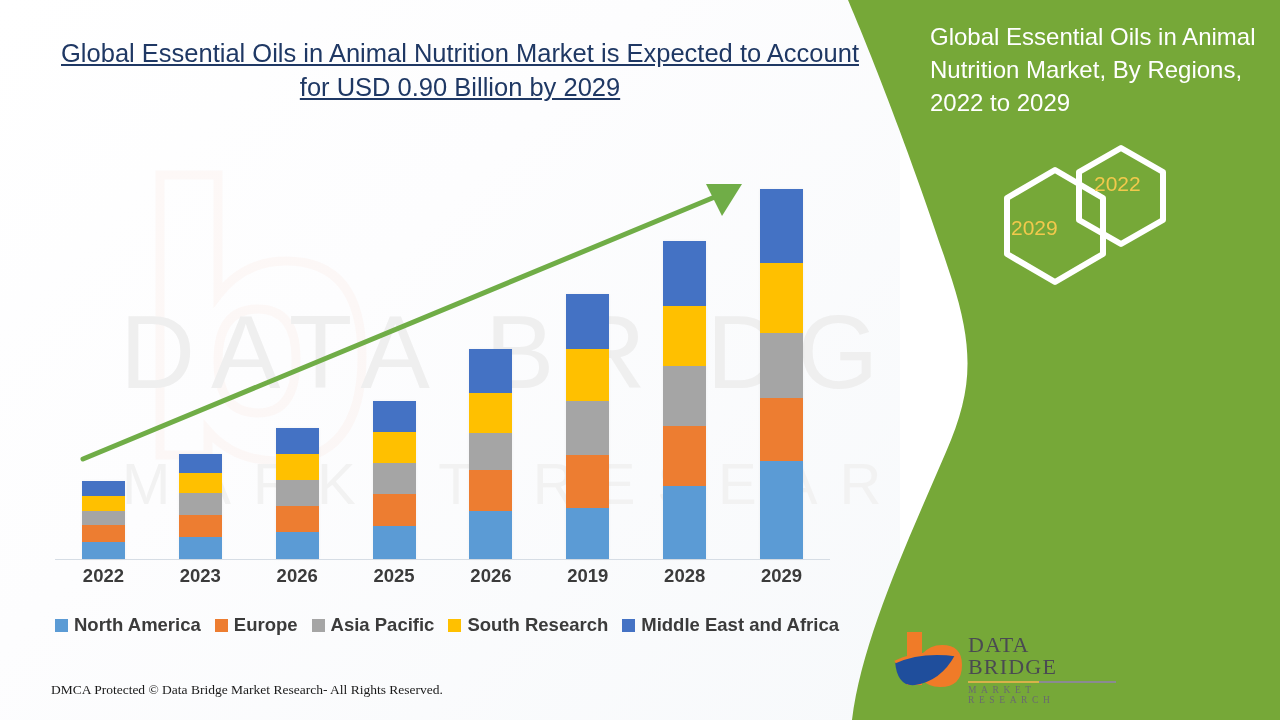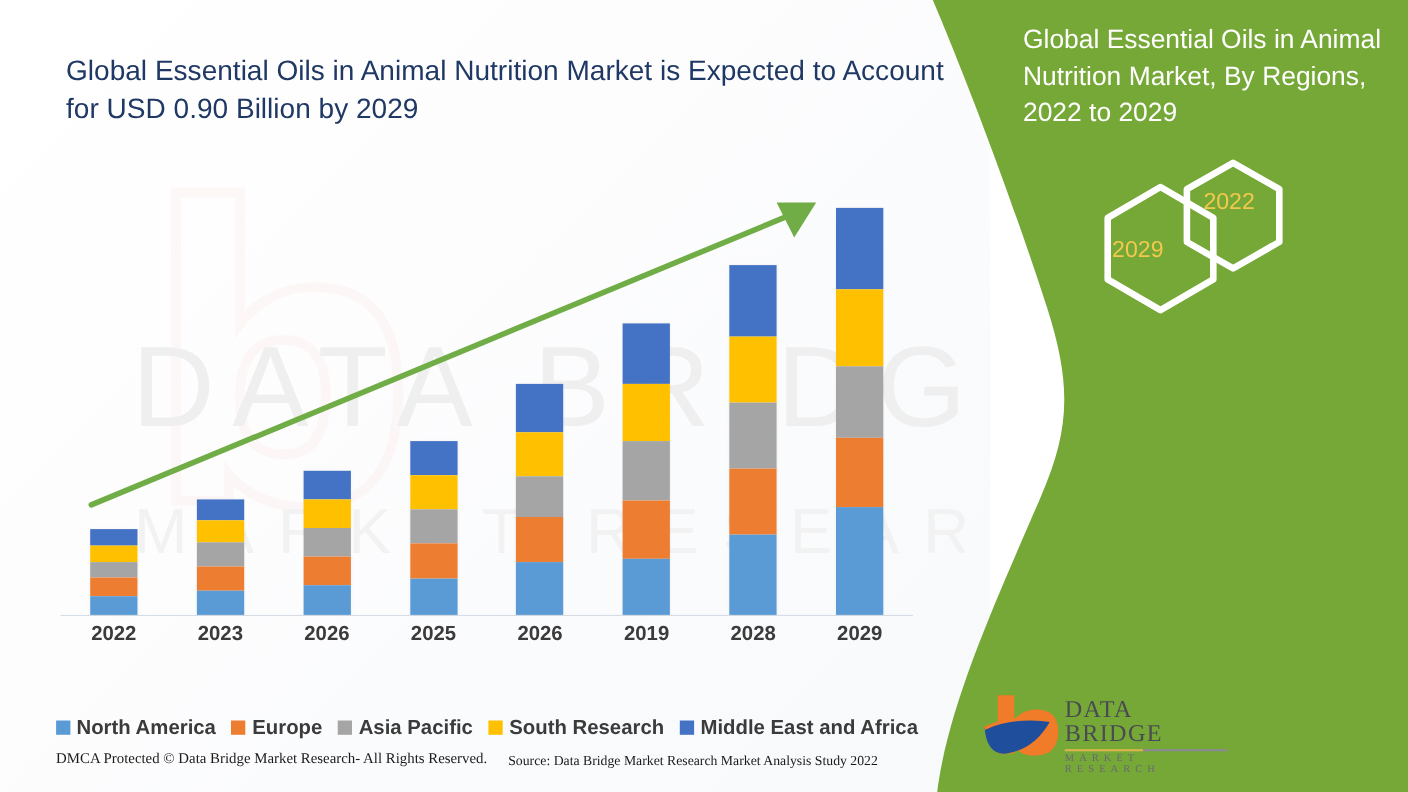--- a/index.html
+++ b/index.html
@@ -16,39 +16,39 @@
   .wm-text{position:absolute;left:120px;top:300px;width:760px;
            font-size:104px;letter-spacing:16px;color:#efefef;
            font-family:"Liberation Sans",sans-serif;white-space:nowrap;
            line-height:1;user-select:none;}
   .wm-text2{position:absolute;left:122px;top:455px;width:800px;
            font-size:58px;letter-spacing:22px;color:#f2f2f2;white-space:nowrap;
            line-height:1;user-select:none;}
   
   .wm-b{position:absolute;left:120px;top:155px;width:300px;height:330px;opacity:.12;}
 
-  .headline{position:absolute;left:60px;top:48px;width:800px;
+  .headline{position:absolute;left:60px;top:36px;width:800px;text-align:center;
             color:#1f3864;font-size:25.5px;line-height:1.35;
-            font-family:"Liberation Sans",sans-serif;}
+            font-family:"Liberation Sans",sans-serif;text-decoration:underline;}
 
   
   .chart{position:absolute;left:55px;top:150px;width:775px;height:410px;}
   .axis-line{position:absolute;left:0;bottom:0;width:775px;height:1px;background:#d6dde5;}
   .bars{position:absolute;left:0;bottom:1px;width:775px;height:400px;
         display:flex;align-items:flex-end;}
   .bar-slot{flex:1 1 0;display:flex;justify-content:center;align-items:flex-end;height:100%;}
   .bar{width:43px;display:flex;flex-direction:column;justify-content:flex-end;
        box-shadow:0 0 3px rgba(0,0,0,.05);}
   .seg{width:100%;}
 
   .xlabels{position:absolute;left:55px;top:565px;width:775px;display:flex;}
   .xlab{flex:1 1 0;text-align:center;color:#3b3b3b;font-size:18.5px;font-weight:bold;}
 
-  .legend{position:absolute;left:55px;top:650px;width:775px;display:flex;
-          justify-content:center;align-items:center;gap:14px;}
+  .legend{position:absolute;left:55px;top:614px;width:775px;display:flex;
+          align-items:center;gap:14px;}
   .leg-item{display:flex;align-items:center;gap:6px;}
   .leg-sw{width:13px;height:13px;display:inline-block;}
   .leg-tx{font-size:18.5px;font-weight:bold;color:#3b3b3b;white-space:nowrap;}
 
   
   .arrow{position:absolute;left:0;top:0;width:900px;height:720px;pointer-events:none;}
 
   
   .foot-l{position:absolute;left:51px;top:682px;font-family:"Liberation Serif",serif;
           font-size:13.5px;color:#1a1a1a;white-space:nowrap;}
@@ -201,21 +201,20 @@
           <span class="leg-sw" style="background: rgb(255, 192, 0);"></span>
           <span class="leg-tx">South Research</span>
         </div>
         <div class="leg-item">
           <span class="leg-sw" style="background: rgb(68, 114, 196);"></span>
           <span class="leg-tx">Middle East and Africa</span>
         </div>
       </div>
 
     <div class="foot-l">DMCA Protected © Data Bridge Market Research- All Rights Reserved.</div>
-    <div class="foot-r">Source: Data Bridge Market Research Market Analysis Study 2022</div>
   </div>
 
   <svg class="green-wrap" viewBox="0 0 1280 720" preserveAspectRatio="none">
     <path d="M848,0 C848,0 900,120 952,280 C975,352 972,392 946,452
              C906,545 862,640 852,720 L1280,720 L1280,0 Z" fill="#76A838"></path>
   </svg>
 
   <div class="green-title">Global Essential Oils in Animal Nutrition Market, By Regions, 2022 to 2029</div>
 
   <div class="hexes">

